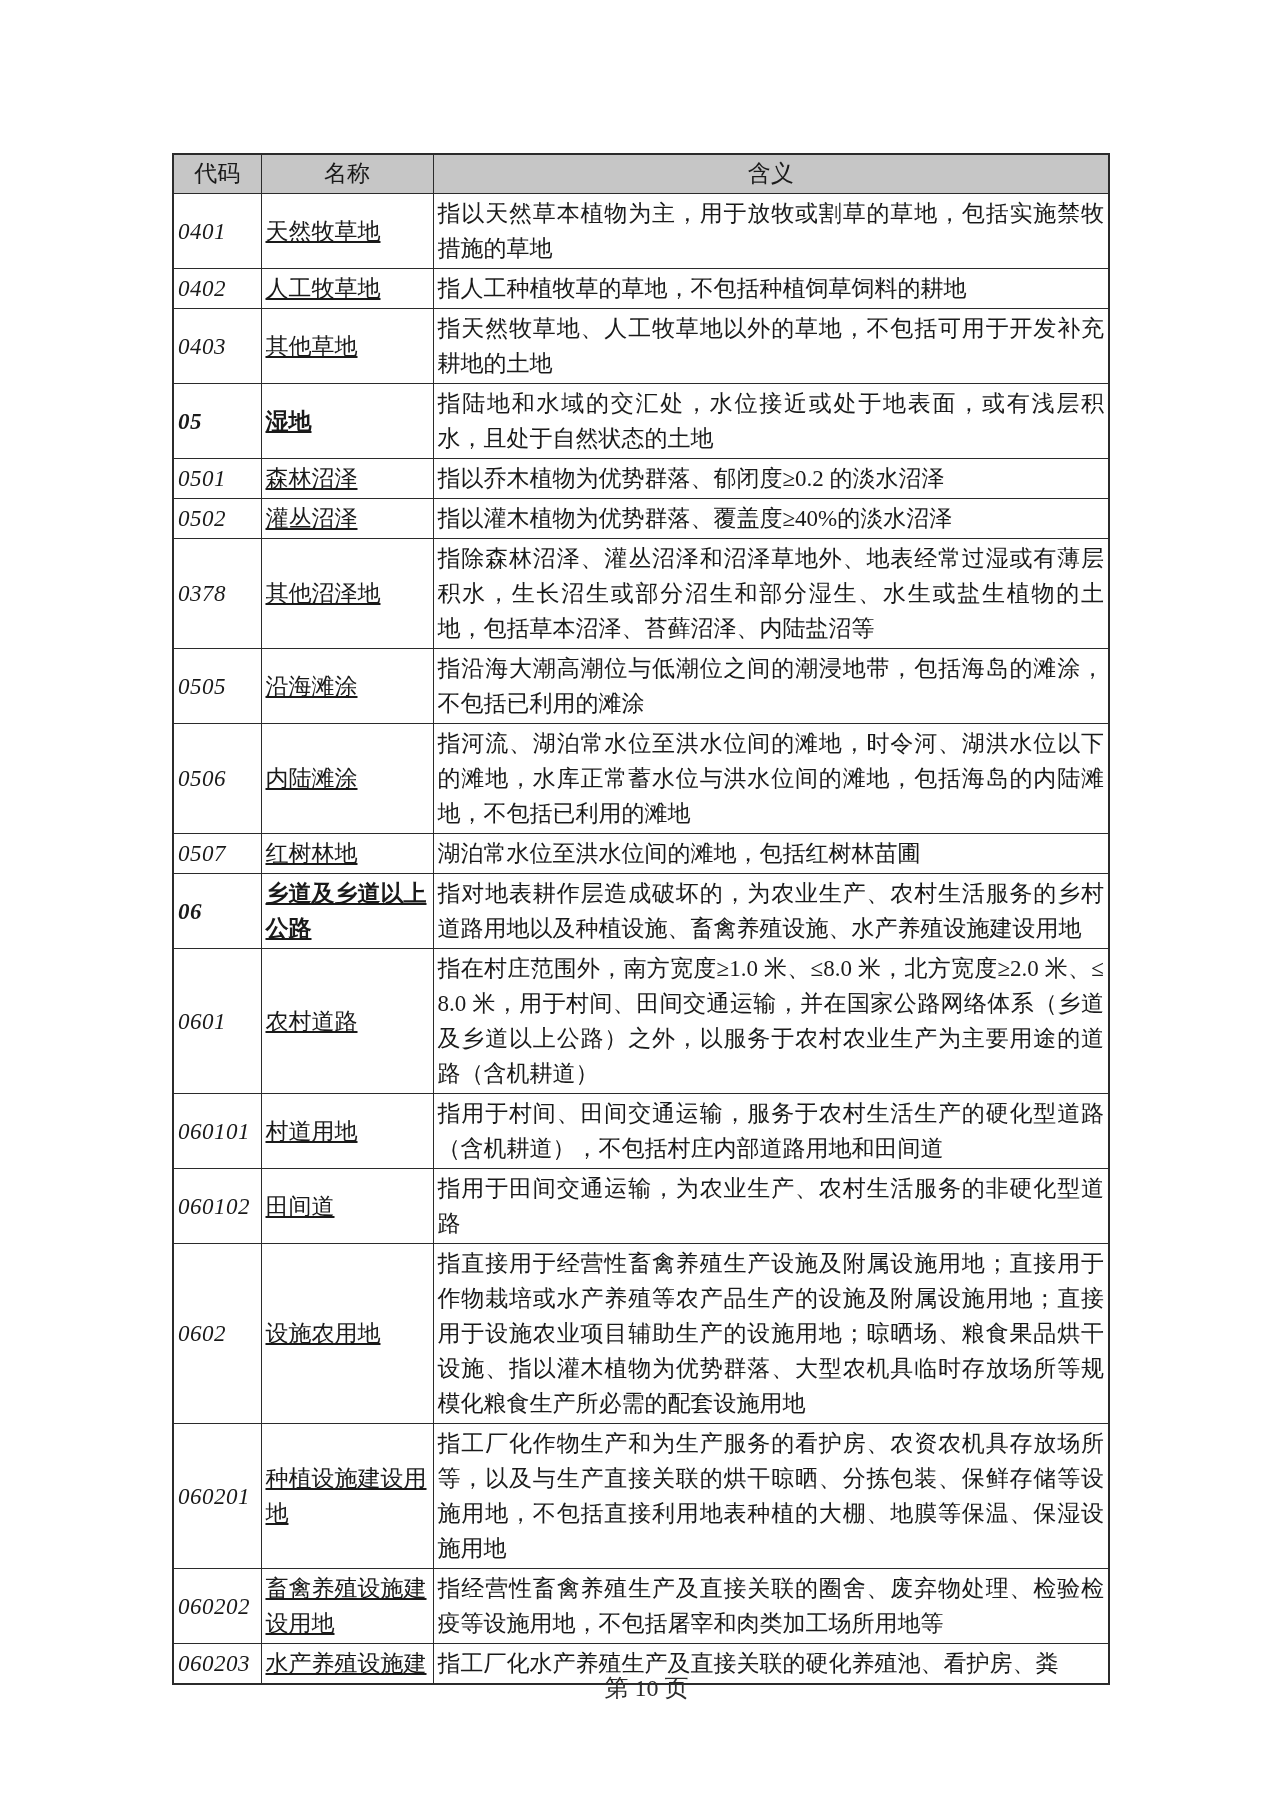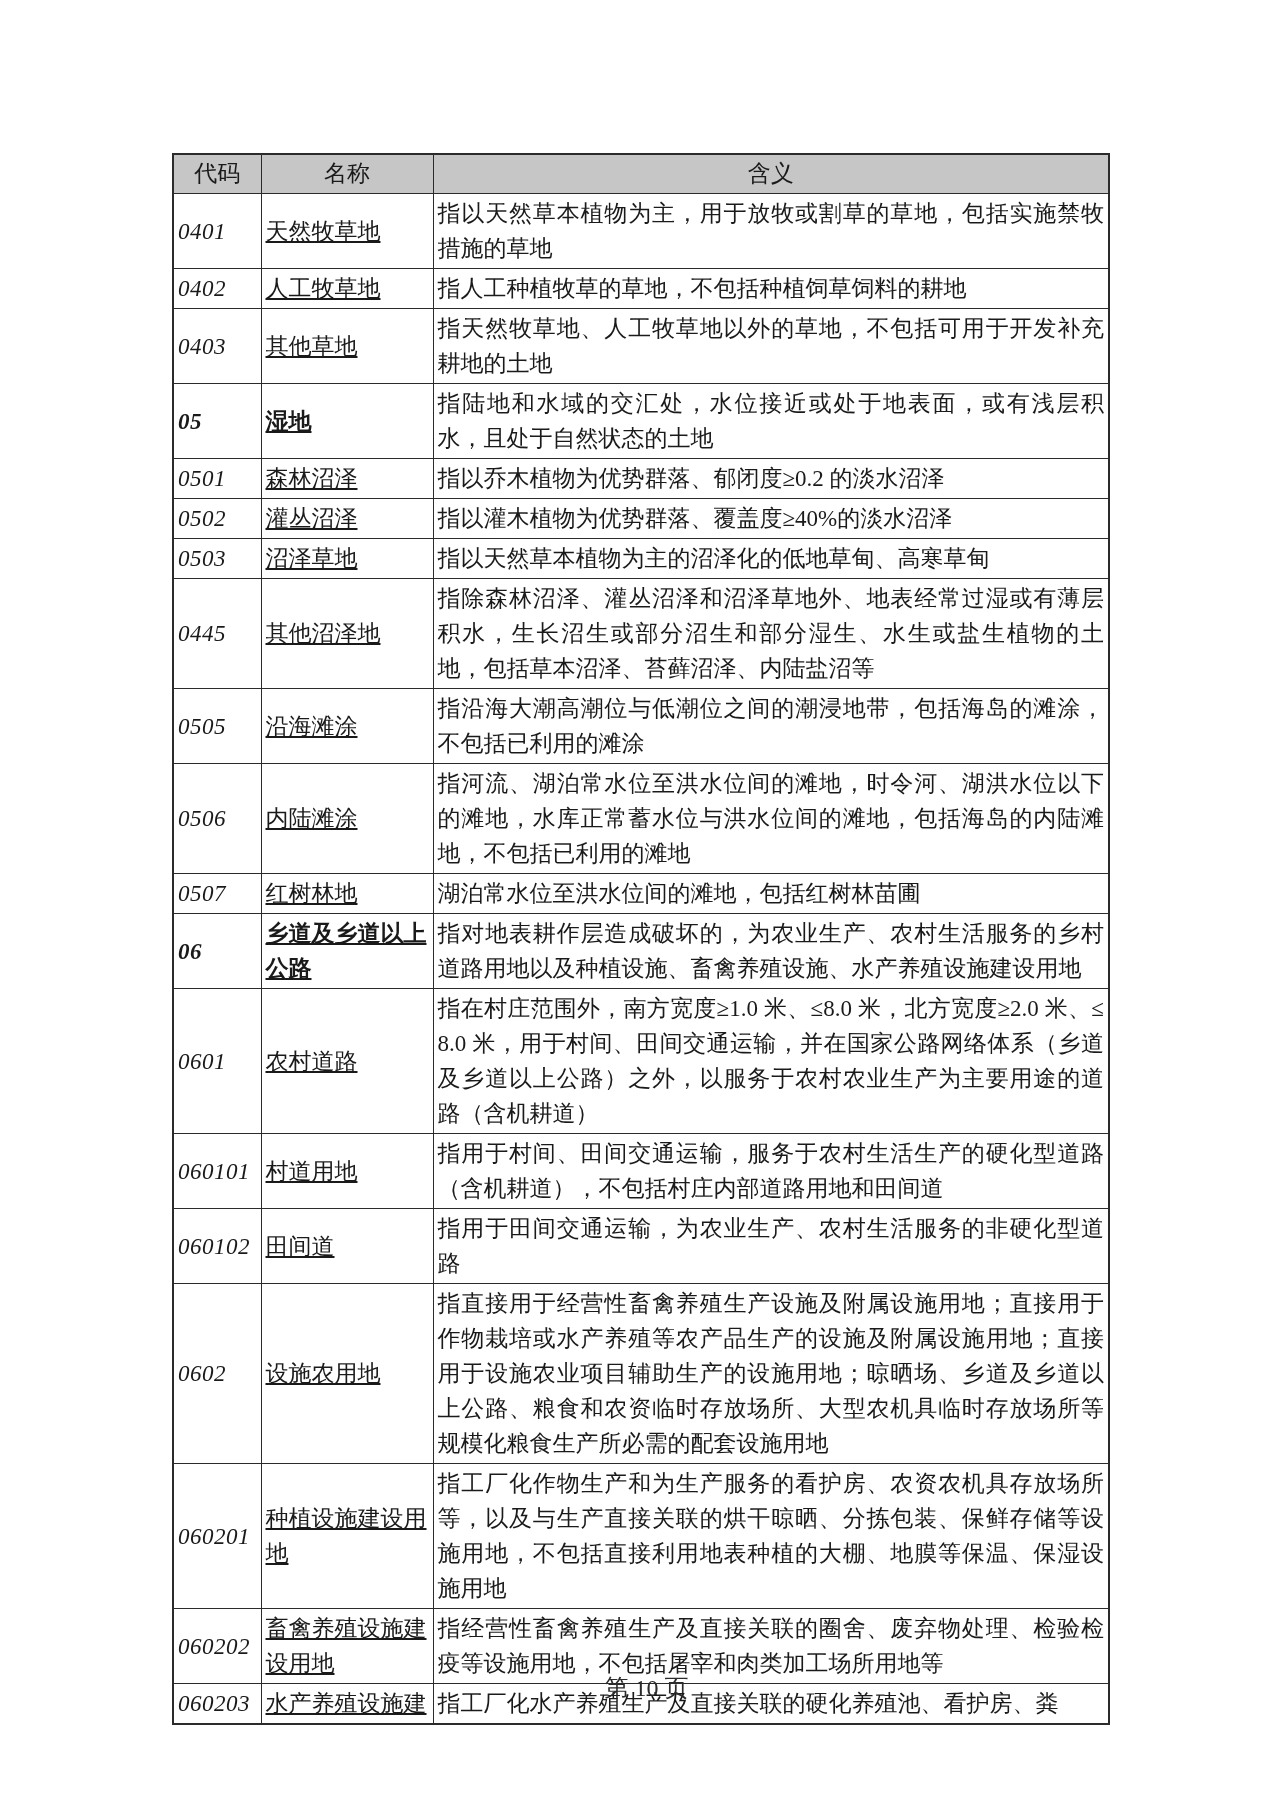--- a/index.html
+++ b/index.html
@@ -120,26 +120,21 @@
           <td class="col-code">0501</td>
           <td class="col-name">森林沼泽</td>
           <td class="col-meaning">指以乔木植物为优势群落、郁闭度≥0.2 的淡水沼泽</td>
         </tr>
         <tr>
           <td class="col-code">0502</td>
           <td class="col-name">灌丛沼泽</td>
           <td class="col-meaning">指以灌木植物为优势群落、覆盖度≥40%的淡水沼泽</td>
         </tr>
         <tr>
-          <td class="col-code">0503</td>
-          <td class="col-name">沼泽草地</td>
-          <td class="col-meaning">指以天然草本植物为主的沼泽化的低地草甸、高寒草甸</td>
-        </tr>
-        <tr>
-          <td class="col-code">0445</td>
+          <td class="col-code">0378</td>
           <td class="col-name">其他沼泽地</td>
           <td class="col-meaning">指除森林沼泽、灌丛沼泽和沼泽草地外、地表经常过湿或有薄层积水，生长沼生或部分沼生和部分湿生、水生或盐生植物的土地，包括草本沼泽、苔藓沼泽、内陆盐沼等</td>
         </tr>
         <tr>
           <td class="col-code">0505</td>
           <td class="col-name">沿海滩涂</td>
           <td class="col-meaning">指沿海大潮高潮位与低潮位之间的潮浸地带，包括海岛的滩涂，不包括已利用的滩涂</td>
         </tr>
         <tr>
           <td class="col-code">0506</td>
@@ -167,21 +162,21 @@
           <td class="col-meaning">指用于村间、田间交通运输，服务于农村生活生产的硬化型道路（含机耕道），不包括村庄内部道路用地和田间道</td>
         </tr>
         <tr>
           <td class="col-code">060102</td>
           <td class="col-name">田间道</td>
           <td class="col-meaning">指用于田间交通运输，为农业生产、农村生活服务的非硬化型道路</td>
         </tr>
         <tr>
           <td class="col-code">0602</td>
           <td class="col-name">设施农用地</td>
-          <td class="col-meaning">指直接用于经营性畜禽养殖生产设施及附属设施用地；直接用于作物栽培或水产养殖等农产品生产的设施及附属设施用地；直接用于设施农业项目辅助生产的设施用地；晾晒场、乡道及乡道以上公路、粮食和农资临时存放场所、大型农机具临时存放场所等规模化粮食生产所必需的配套设施用地</td>
+          <td class="col-meaning">指直接用于经营性畜禽养殖生产设施及附属设施用地；直接用于作物栽培或水产养殖等农产品生产的设施及附属设施用地；直接用于设施农业项目辅助生产的设施用地；晾晒场、粮食果品烘干设施、指以灌木植物为优势群落、大型农机具临时存放场所等规模化粮食生产所必需的配套设施用地</td>
         </tr>
         <tr>
           <td class="col-code">060201</td>
           <td class="col-name">种植设施建设用地</td>
           <td class="col-meaning">指工厂化作物生产和为生产服务的看护房、农资农机具存放场所等，以及与生产直接关联的烘干晾晒、分拣包装、保鲜存储等设施用地，不包括直接利用地表种植的大棚、地膜等保温、保湿设施用地</td>
         </tr>
         <tr>
           <td class="col-code">060202</td>
           <td class="col-name">畜禽养殖设施建设用地</td>
           <td class="col-meaning">指经营性畜禽养殖生产及直接关联的圈舍、废弃物处理、检验检疫等设施用地，不包括屠宰和肉类加工场所用地等</td>

